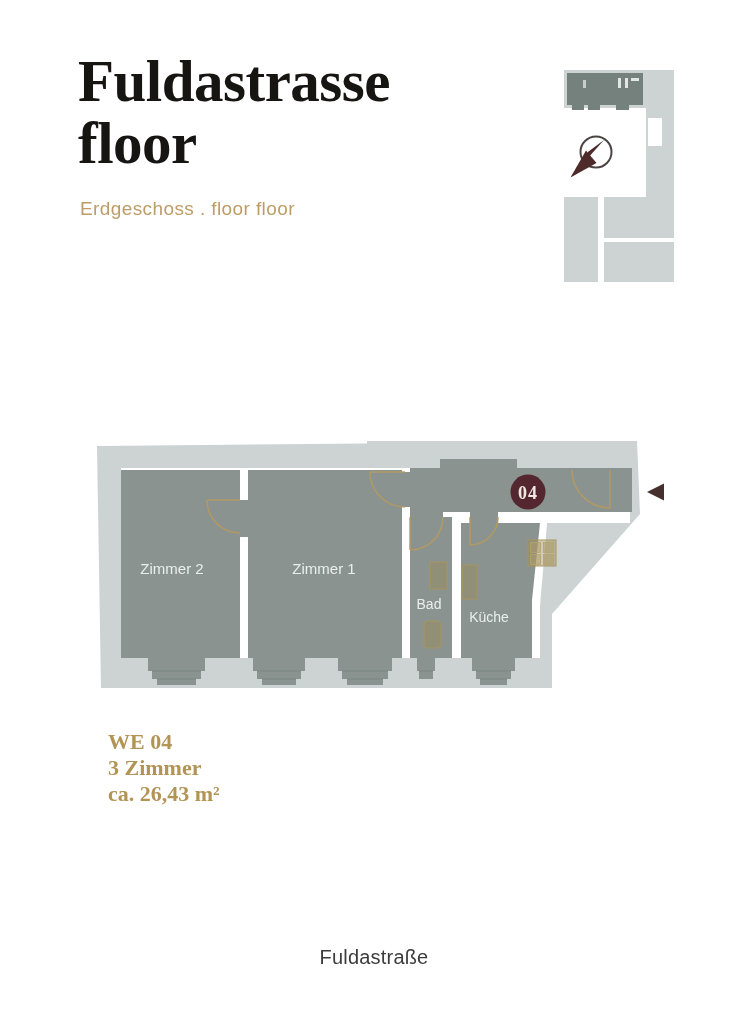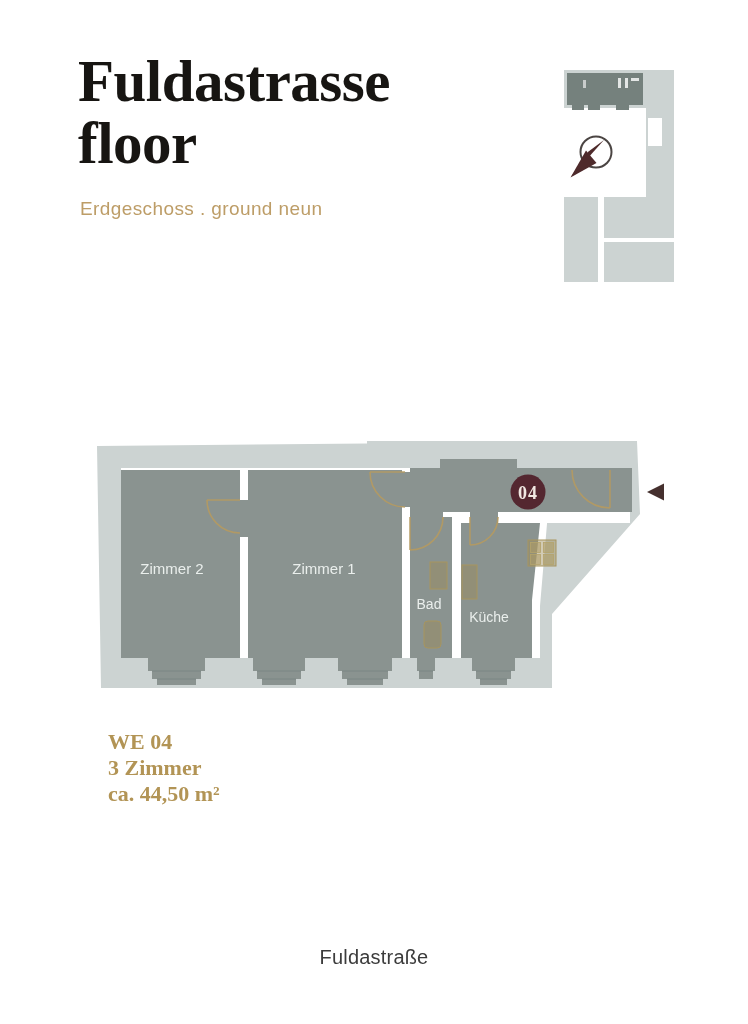--- a/index.html
+++ b/index.html
@@ -44,21 +44,21 @@
 </style>
 </head>
 <body>
 
 <div id="page">
 
   <div class="title">
     <div>Fuldastrasse</div>
     <div>floor</div>
   </div>
-  <div class="subtitle">Erdgeschoss . ground neun</div>
+  <div class="subtitle">Erdgeschoss . floor floor</div>
 
   <svg class="miniplan" width="130" height="230" viewBox="555 60 130 230">
 
     <g fill="#CCD3D2">
       <rect x="564" y="70" width="84" height="38"></rect>
       <rect x="646" y="70" width="28" height="212"></rect>
       <rect x="564" y="197" width="34" height="85"></rect>
       <rect x="604" y="197" width="42" height="85"></rect>
     </g>
 
@@ -190,18 +190,18 @@
       <circle cx="528" cy="492" r="17.5" fill="#542730"></circle>
       <text class="badge-num" x="528" y="498.5" font-size="18" text-anchor="middle">04</text>
     </g>
 
     <polygon points="647,492 664,483.5 664,500.5" fill="#45302E"></polygon>
   </svg>
 
   <div class="unit-info">
     <div>WE 04</div>
     <div>3 Zimmer</div>
-    <div>ca. 44,50 m²</div>
+    <div>ca. 26,43 m²</div>
   </div>
 
   <div class="street">Fuldastraße</div>
 
 </div>
 
 </body></html>

